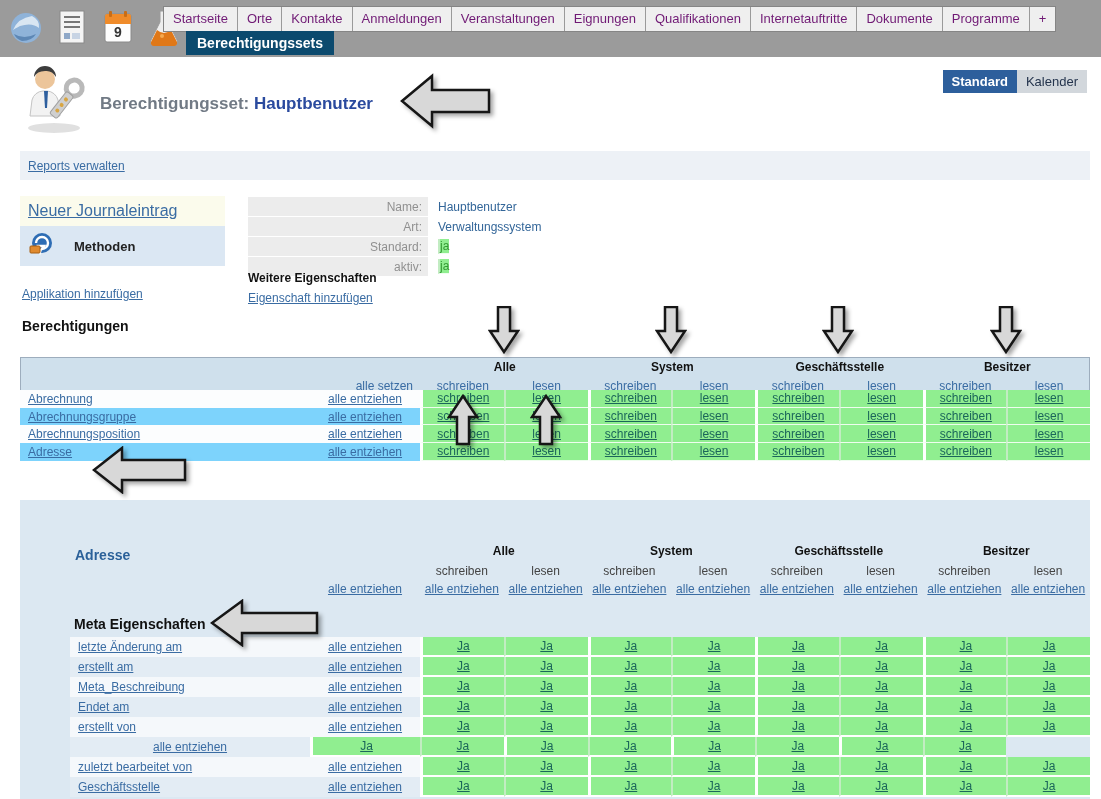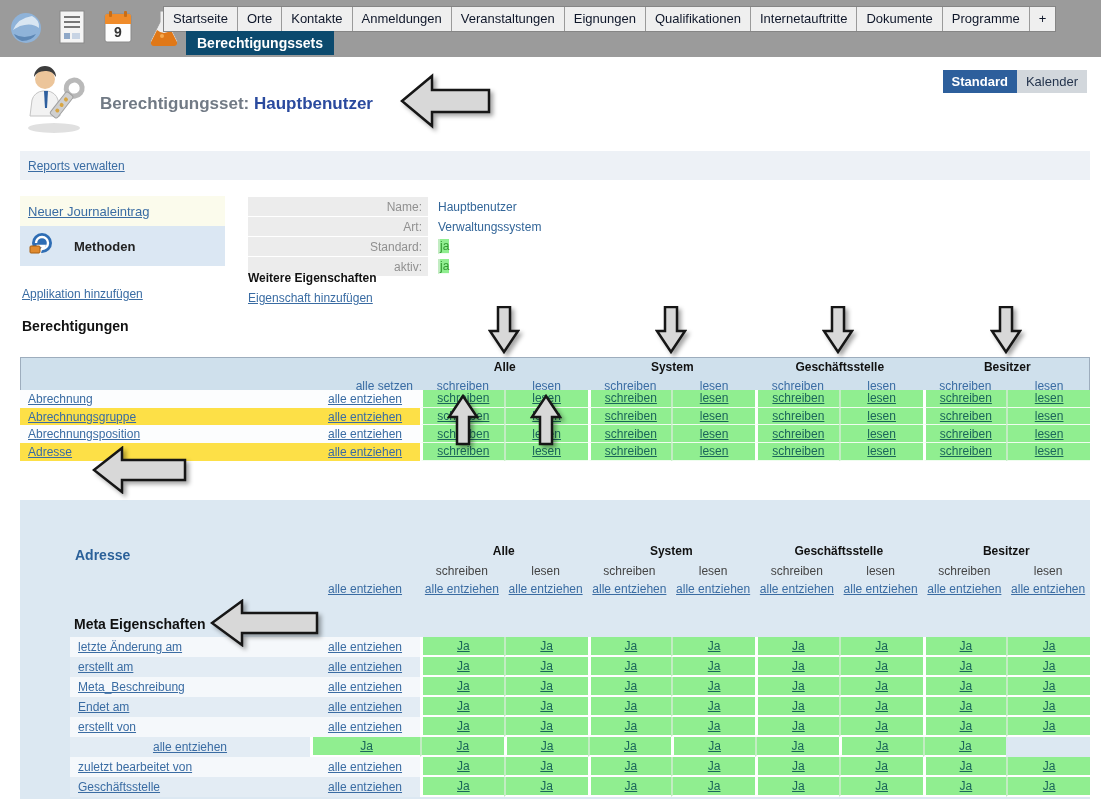--- a/index.html
+++ b/index.html
@@ -4,21 +4,21 @@
 <style>
   * { margin:0; padding:0; box-sizing:border-box; }
   body { font-family:"Liberation Sans","DejaVu Sans",sans-serif; background:#fff; }
   #page { position:relative; width:1101px; height:799px; overflow:hidden; background:#fff; }
 
   
   .topbar { position:absolute; left:0; top:0; width:1101px; height:57px; background:#9b9b9b; }
   .app-icons { position:absolute; left:8px; top:7px; display:flex; gap:10px; }
   .app-icons .icn { width:36px; height:42px; display:flex; align-items:center; justify-content:center; }
   .tabs { position:absolute; left:163px; top:6px; display:flex; border:1px solid #858585; background:#efefef; }
-  .tab { height:24px; line-height:24px; padding:0 9px; font-size:13px; color:#0f172a; background:#efefef; border-right:1px solid #9a9a9a; cursor:pointer; white-space:nowrap; }
+  .tab { height:24px; line-height:24px; padding:0 9px; font-size:13px; color:#701a75; background:#efefef; border-right:1px solid #9a9a9a; cursor:pointer; white-space:nowrap; }
   .tab:last-child { border-right:none; }
   .subtab { position:absolute; left:186px; top:31px; height:24px; line-height:24px; padding:0 11px; background:#0c4a6e; color:#fff; font-weight:bold; font-size:14px; cursor:pointer; }
 
   
   .hdr-icon { position:absolute; left:22px; top:62px; }
   .page-title { position:absolute; left:100px; top:94px; font-size:17px; font-weight:bold; }
   .page-title .pfx { color:#71records7a85; color:#717a85; }
   .page-title .val { color:#2a4a9e; }
   .view-tabs { position:absolute; right:14px; top:70px; display:flex; }
   .vtab { height:23px; line-height:23px; padding:0 9px; font-size:13px; cursor:pointer; }
@@ -57,21 +57,21 @@
   .group { justify-content:center; font-weight:bold; color:#111; }
   .glabel { color:#8f8f8f; padding-left:8px;margin-top:22px; }
   .right { justify-content:flex-end; padding-right:8px; }
   .center { justify-content:center; }
 
   .perm-rows { position:absolute; left:20px; top:390px; width:1070px; }
   .trow { height:17.7px; }
   .cell { display:flex; align-items:center; font-size:12px; }
   .lab { padding-left:8px; }
   .s0 .lab, .s0 .center.cell { background:#fcfdfe; }
-  .s1 .lab, .s1 .center.cell { background:#fde047; }
+  .s1 .lab, .s1 .center.cell { background:#7dd3fc; }
   .green { background:#90ee90; justify-content:center; border-left:2px solid #c2ecc2; border-bottom:1px solid rgba(255,255,255,.85); }
   .green.gs { border-left:3px solid #ffffff; }
 
   .detail-panel { position:absolute; left:20px; top:500px; width:1070px; height:299px; background:#dce8f2; }
   .detail-title { position:absolute; left:75px; top:547px; font-size:14px; font-weight:bold; color:#2a6099; }
   .detail-header { position:absolute; left:20px; top:540px; width:1070px; }
   .detail-header .pgrid { grid-template-rows:22px 18px 17px; }
   .dcell { display:flex; align-items:center; justify-content:center; font-size:12px; color:#444; }
   .dgroup { font-weight:bold; color:#111; }
   .meta-heading { position:absolute; left:74px; top:616px; font-size:14px; font-weight:bold; color:#111; }
@@ -169,21 +169,21 @@
     <div class="vtab active">Standard</div>
     <div class="vtab inactive">Kalender</div>
   </div>
 
   <div class="reports-bar">
     <span class="link" style="font-size:12px">Reports verwalten</span>
   </div>
 
   <div class="side">
     <div class="journal">
-      <span class="link" style="font-size:13px">Neuer Journaleintrag</span>
+      <span class="link" style="font-size:16px">Neuer Journaleintrag</span>
     </div>
     <div class="methods">
       <span>
         <svg width="26" height="26" viewBox="0 0 26 26">
           <circle cx="14" cy="12" r="10" fill="#2e6db4"></circle>
           <path d="M8,12 a6,6 0 1 1 6,6 l2,-3 l-6,0 l2,6 l1,-3" fill="none" stroke="#fff" stroke-width="2.4"></path>
           <rect x="2" y="15" width="10" height="7" rx="1" fill="#e08a2e" stroke="#a65f12"></rect>
         </svg>
       </span>
       <span class="mlabel">Methoden</span>

